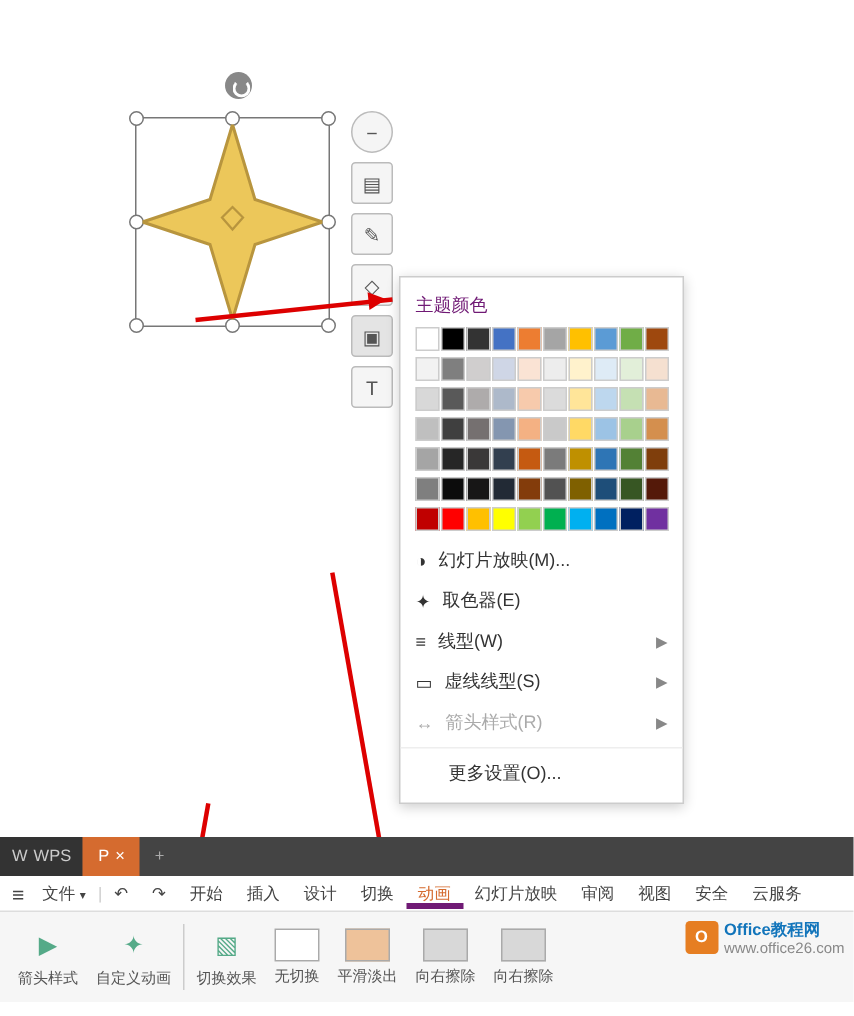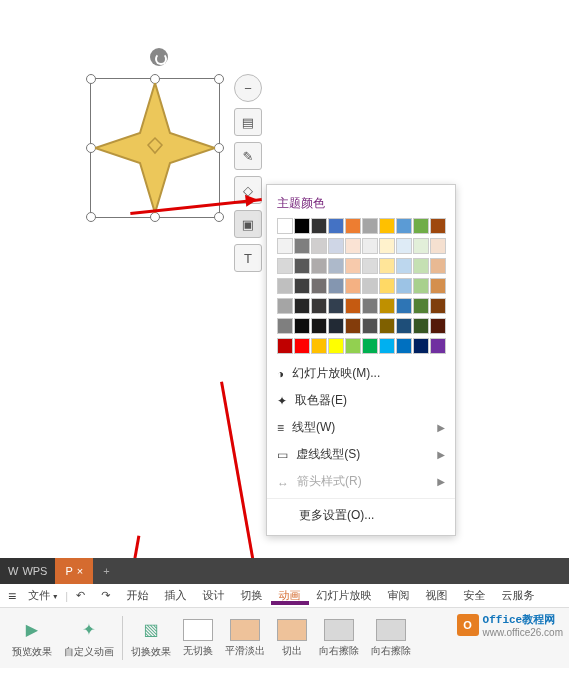--- a/index.html
+++ b/index.html
@@ -52,21 +52,21 @@
     .menubar .item.active{color:#d56b2f;border-bottom:4px solid #701a75;text-align:center;}
     .menubar .burger{font-size:14px;padding:0 4px;}
 
     .ribbon{position:absolute;left:0;top:608px;width:569px;height:60px;background:#f6f6f6;display:flex;align-items:center;padding:4px 6px;font-size:10px;color:#555;}
     .rib-btn{display:flex;flex-direction:column;align-items:center;justify-content:center;padding:2px 6px;min-width:42px;}
     .rib-btn .thumb{width:30px;height:22px;border:1px solid #aaa;margin-bottom:3px;background:#f0c090;}
     .rib-btn .iconbox{width:24px;height:24px;margin-bottom:3px;display:flex;align-items:center;justify-content:center;color:#5a8;font-size:16px;}
 
     .brand{position:absolute;right:6px;top:612px;display:flex;align-items:center;gap:4px;font-size:11px;}
     .brand .logo{width:22px;height:22px;background:#e67e22;border-radius:3px;display:flex;align-items:center;justify-content:center;color:#fff;font-weight:bold;}
-    .brand .txt1{color:#1275bb;font-weight:bold;font-family:Liberation Mono, monospace;}
+    .brand .txt1{color:#1275bb;font-weight:bold;}
     .brand .txt2{color:#888;font-size:10px;}
   </style>
 </head>
 <body>
 
 <div class="shape-wrap">
   <div class="rotate-handle"></div>
   <div class="sel-box">
     <div class="handle h-tl"></div>
     <div class="handle h-tm"></div>
@@ -234,43 +234,39 @@
   <span class="item"><span>文件</span> <span style="font-size:8px">▾</span></span>
   <span style="color:#ccc">|</span>
   <span class="item">↶</span>
   <span class="item">↷</span>
   <span id="menus"><span class="item">开始</span><span class="item">插入</span><span class="item">设计</span><span class="item">切换</span><span class="item active">动画</span><span class="item">幻灯片放映</span><span class="item">审阅</span><span class="item">视图</span><span class="item">安全</span><span class="item">云服务</span></span>
 </div>
 
 <div class="ribbon">
   <div class="rib-btn">
     <div class="iconbox">▶</div>
-    <span>预览效果</span>
+    <span>箭头样式</span>
   </div>
   <div class="rib-btn">
     <div class="iconbox">✦</div>
     <span>自定义动画</span>
   </div>
   <div style="width:1px;height:44px;background:#ccc;margin:0 2px"></div>
   <div class="rib-btn">
     <div class="iconbox">▧</div>
     <span>切换效果</span>
   </div>
   <div id="rib-items" style="display:flex">
       <div class="rib-btn">
         <div class="thumb" style="background: rgb(255, 255, 255);"></div>
         <span>无切换</span>
       </div>
       <div class="rib-btn">
         <div class="thumb" style="background: rgb(238, 194, 154);"></div>
         <span>平滑淡出</span>
-      </div>
-      <div class="rib-btn">
-        <div class="thumb" style="background: rgb(238, 194, 154);"></div>
-        <span>切出</span>
       </div>
       <div class="rib-btn">
         <div class="thumb" style="background: rgb(216, 216, 216);"></div>
         <span>向右擦除</span>
       </div>
       <div class="rib-btn">
         <div class="thumb" style="background: rgb(216, 216, 216);"></div>
         <span>向右擦除</span>
       </div>
     </div>

